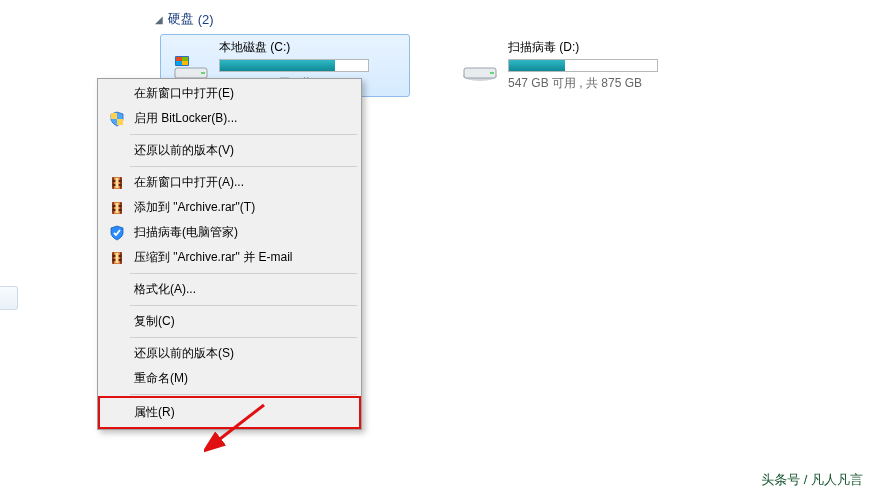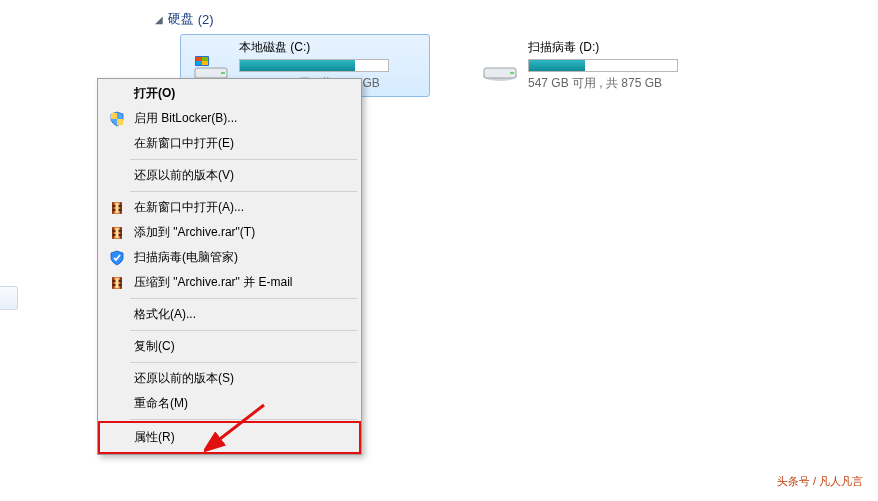--- a/index.html
+++ b/index.html
@@ -21,21 +21,21 @@
       color: #1a3e80;
       font-size: 13px;
     }
     .section-header .arrow {
       margin-right: 5px;
       font-size: 10px;
       color: #5a6a7a;
     }
     .drives-row {
       position: absolute;
-      left: 180px;
+      left: 160px;
       top: 34px;
       display: flex;
       gap: 40px;
     }
     .drive {
       display: flex;
       align-items: center;
       padding: 4px 10px;
       border-radius: 3px;
       width: 250px;
@@ -117,22 +117,22 @@
       position: absolute;
       left: 204px;
       top: 400px;
       pointer-events: none;
     }
 
     .watermark {
       position: absolute;
       right: 15px;
       bottom: 12px;
-      color: #c2410c;
-      font-size: 11px;
+      color: #14532d;
+      font-size: 13px;
     }
 
     .left-strip {
       position: absolute;
       left: 0;
       top: 286px;
       width: 18px;
       height: 24px;
       background: linear-gradient(#f8fbff, #e8f0f8);
       border: 1px solid #d0dae6;
@@ -185,37 +185,33 @@
         <div class="drive-name">扫描病毒 (D:)</div>
         <div class="capacity-bar">
           <div class="capacity-fill" style="width:38%"></div>
         </div>
         <div class="capacity-text">547 GB 可用 , 共 875 GB</div>
       </div>
     </div>
   </div>
 
 <div class="context-menu">
-    <div class="menu-item bold">
-      <span class="icon-gutter"></span>
-      <span class="label">打开(O)</span>
+    <div class="menu-item">
+      <span class="icon-gutter"></span>
+      <span class="label">在新窗口中打开(E)</span>
     </div>
     <div class="menu-item">
       <span class="icon-gutter">
         <svg width="16" height="16" viewBox="0 0 16 16">
           <path d="M8 1 L14 3 V8 C14 12 8 15 8 15 C8 15 2 12 2 8 V3 Z" fill="#4da6ff" stroke="#1560bd" stroke-width="0.7"></path>
           <rect x="2" y="2" width="6" height="6" fill="#ffd24d"></rect>
           <rect x="8" y="8" width="6" height="6" fill="#ffd24d" clip-path="inset(0)"></rect>
         </svg>
       </span>
       <span class="label">启用 BitLocker(B)...</span>
-    </div>
-    <div class="menu-item">
-      <span class="icon-gutter"></span>
-      <span class="label">在新窗口中打开(E)</span>
     </div>
     <div class="menu-sep"></div>
     <div class="menu-item">
       <span class="icon-gutter"></span>
       <span class="label">还原以前的版本(V)</span>
     </div>
     <div class="menu-sep"></div>
     <div class="menu-item">
       <span class="icon-gutter">
         <svg width="16" height="16" viewBox="0 0 16 16">

